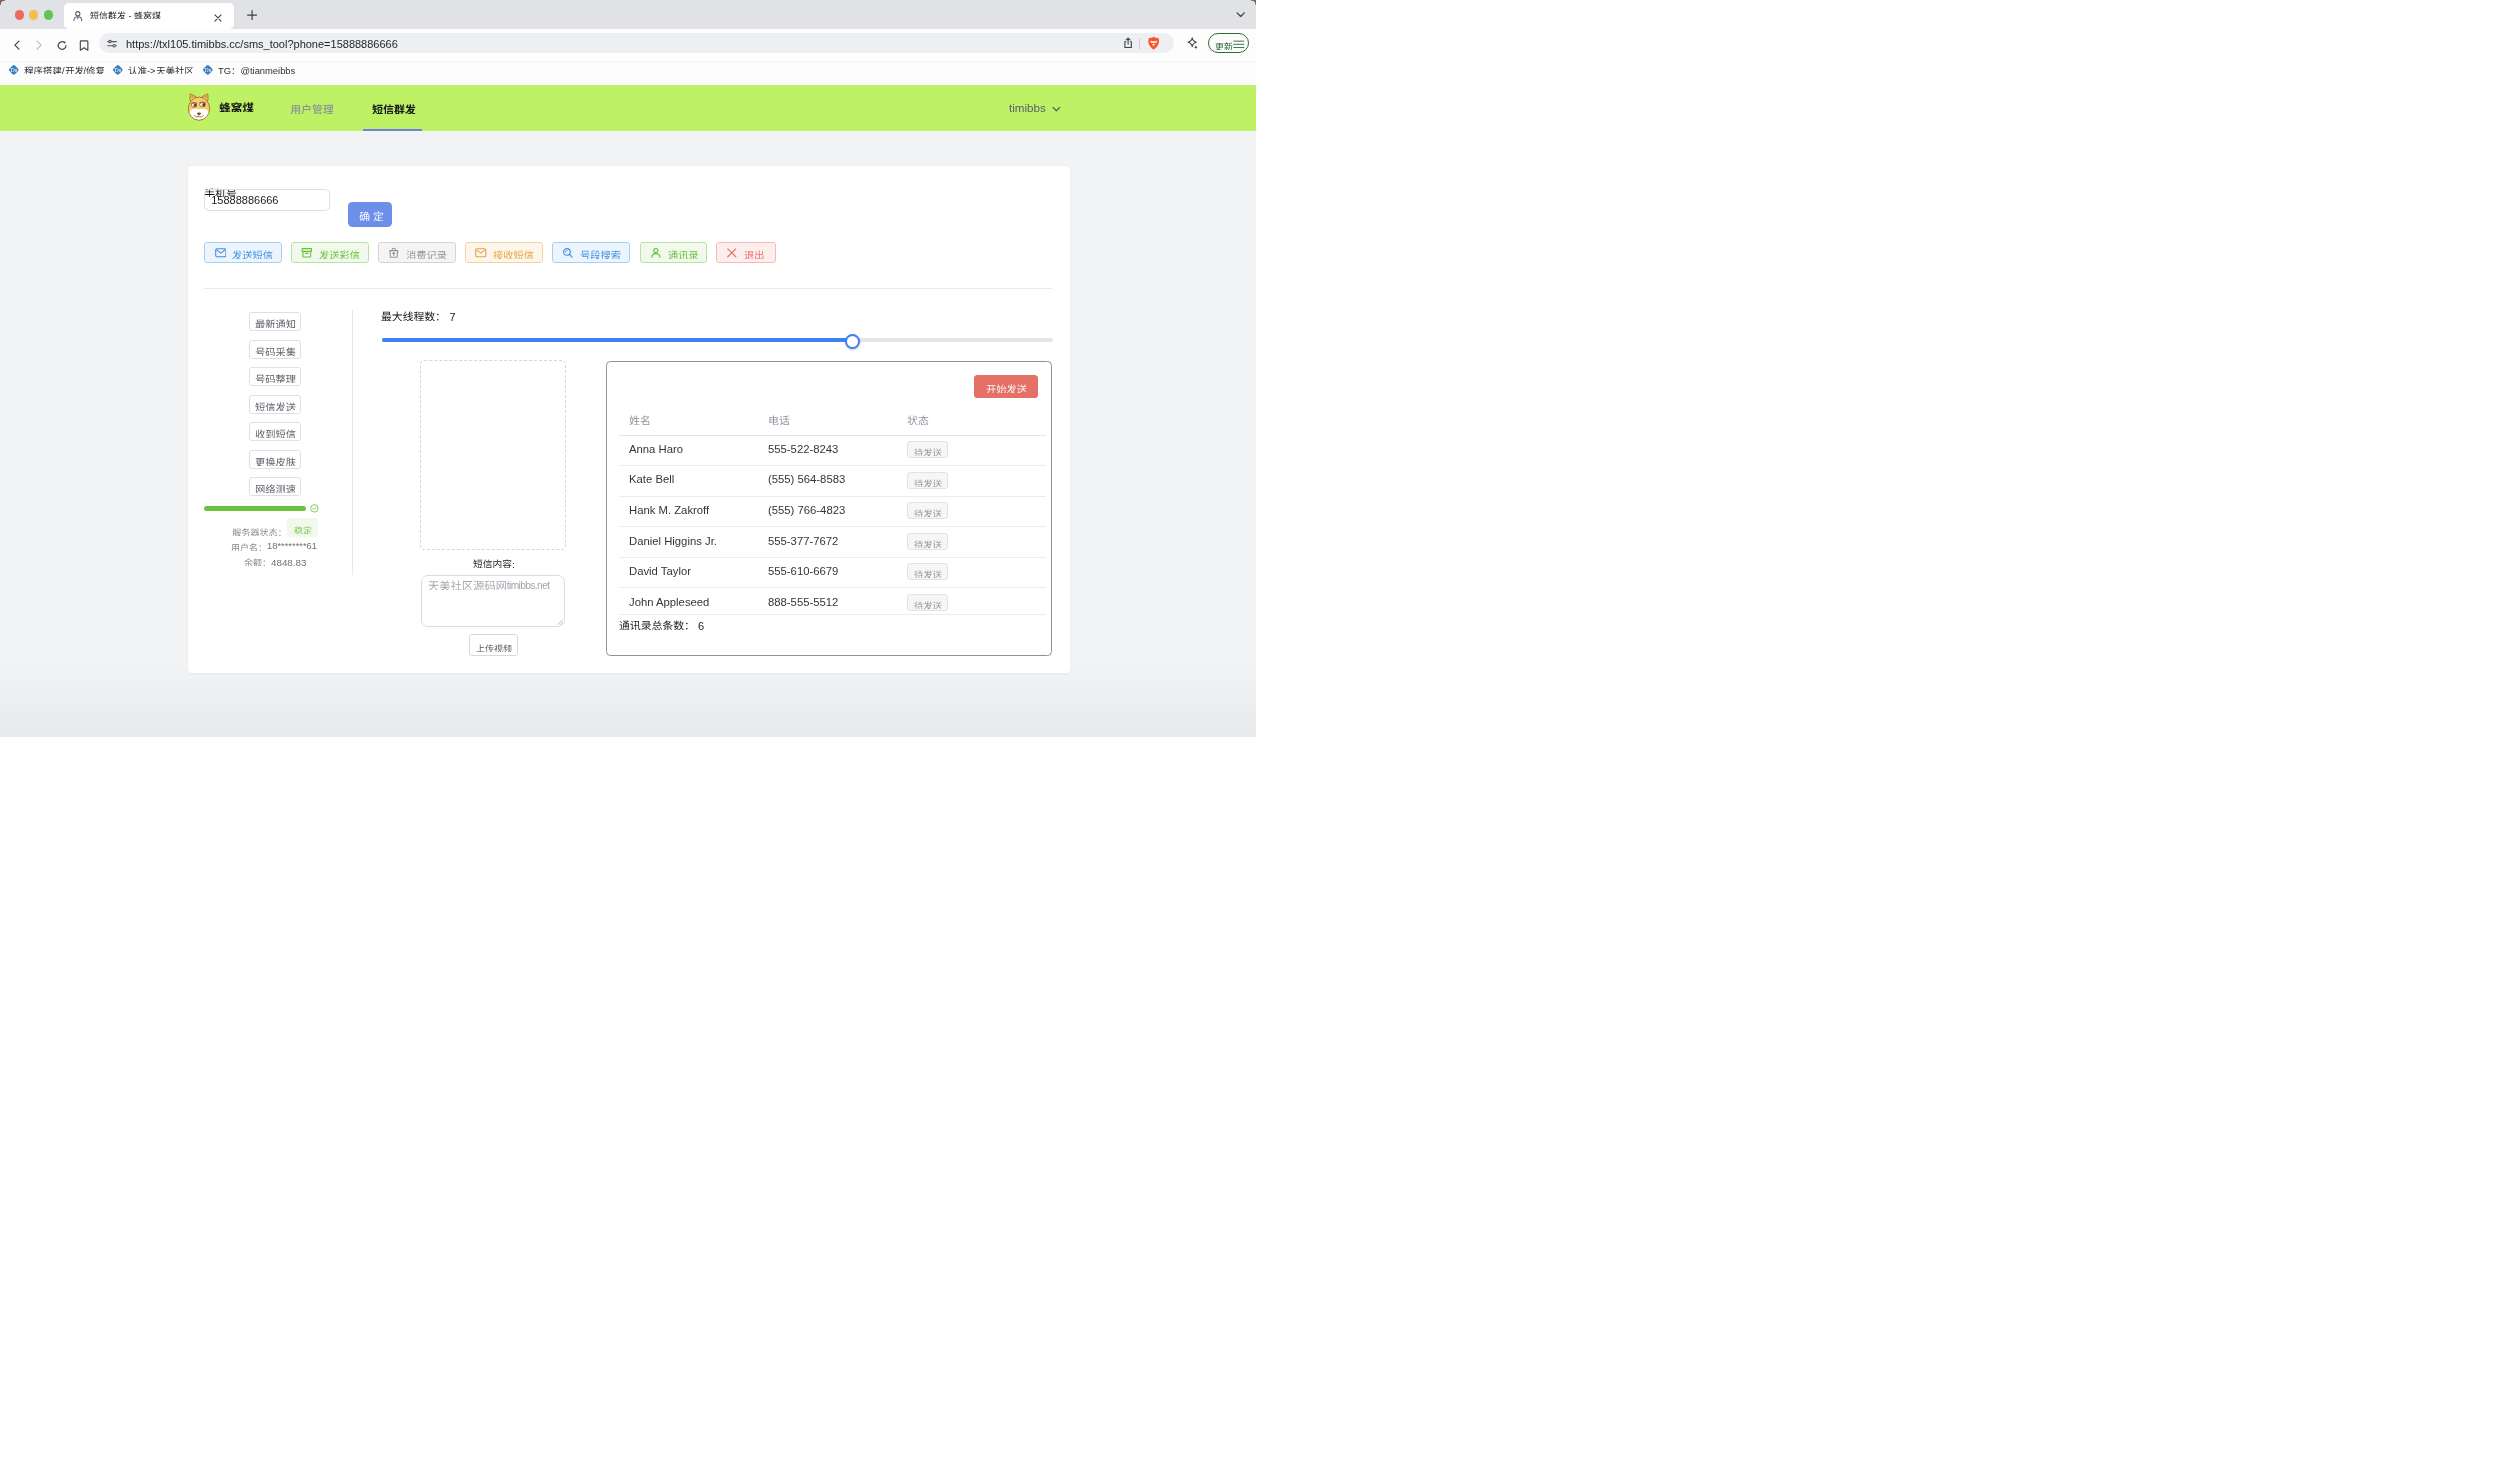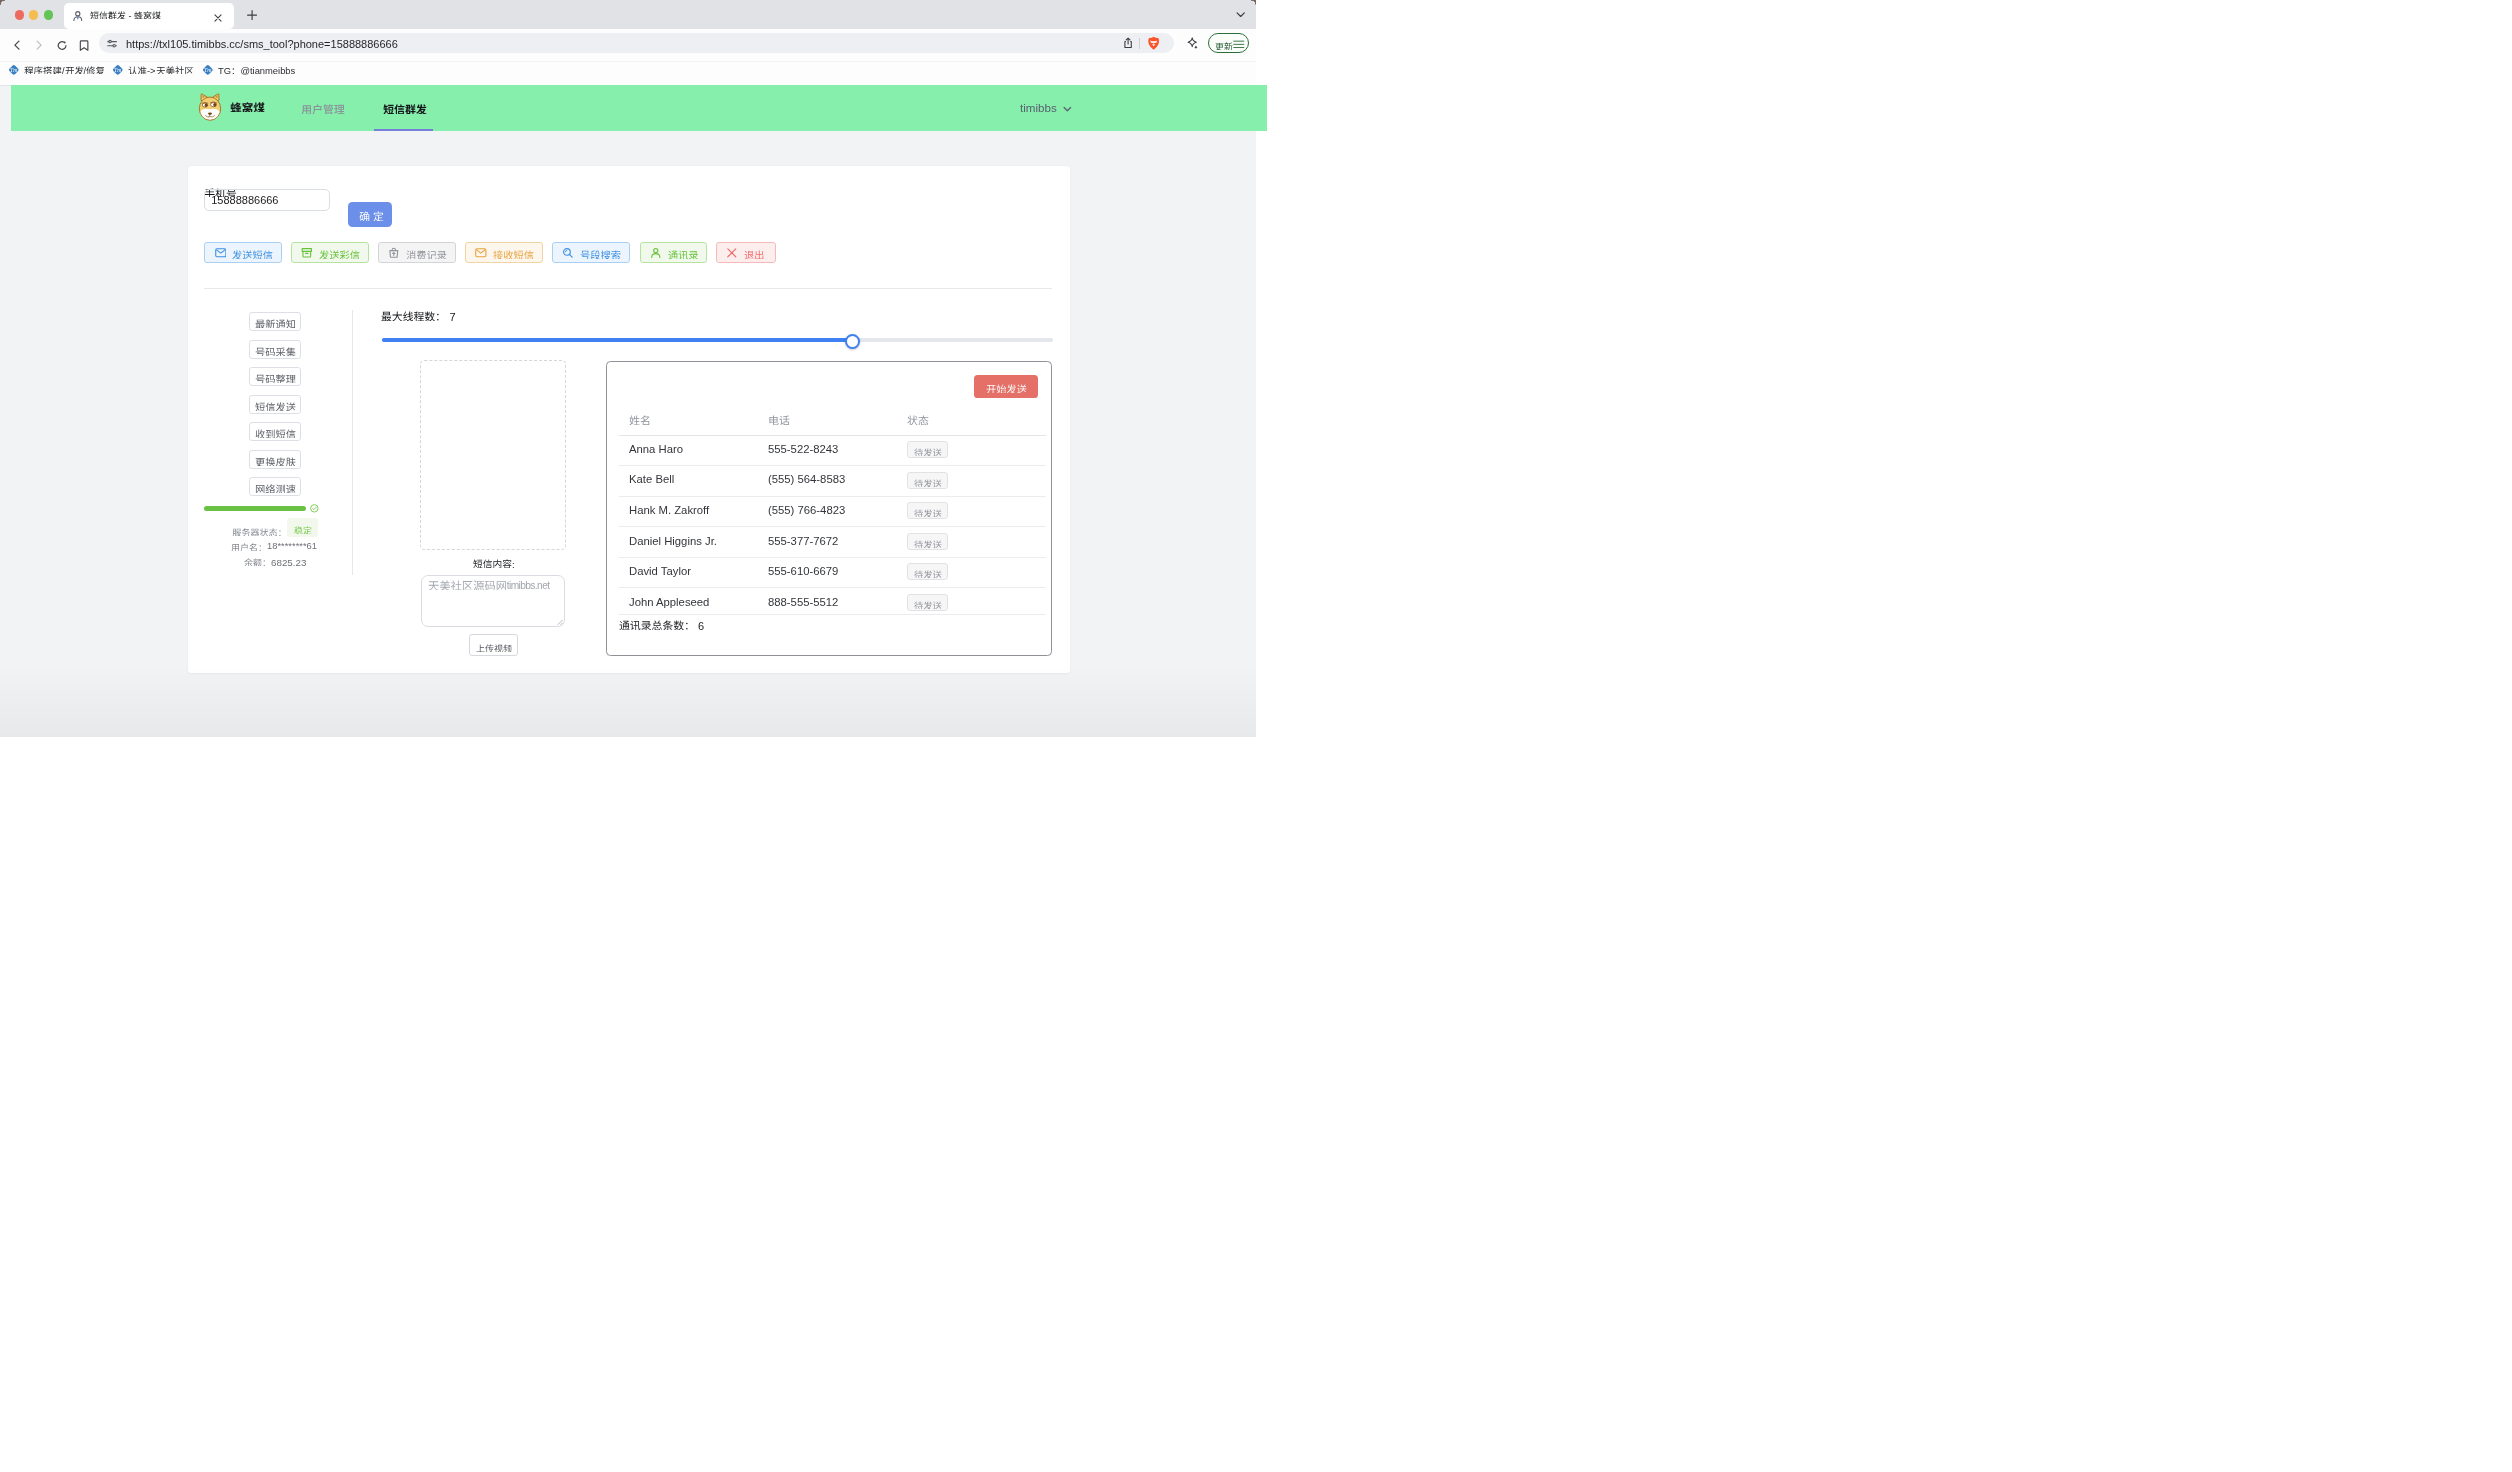--- a/index.html
+++ b/index.html
@@ -6,21 +6,21 @@
 .lat{font-family:"Liberation Sans",sans-serif;white-space:pre}
 svg.cj{display:inline-block;vertical-align:baseline}
 #vp{position:absolute;left:0;top:0;width:1256px;height:736px;background:#f2f3f5}
 #tabstrip{position:absolute;left:0;top:0;width:1256px;height:29px;background:#e1e2e5}
 .tl{position:absolute;top:10.2px;width:9.4px;height:9.4px;border-radius:50%}
 #tab{position:absolute;left:64px;top:2.9px;width:170px;height:26.5px;background:#fff;border-radius:4.7px}
 #toolbar{position:absolute;left:0;top:29px;width:1256px;height:32px;background:#fdfdfe}
 #urlbar{position:absolute;left:99px;top:4.4px;width:1075px;height:20px;border-radius:10.2px;background:#edeff2}
 #updbtn{position:absolute;left:1208px;top:4.4px;width:41px;height:20px;border-radius:10.2px;border:1.1px solid #2d6d3a;box-sizing:border-box;background:#fbfdfb}
 #bkbar{position:absolute;left:0;top:62px;width:1256px;height:23px;background:#fdfdfe;border-bottom:0.7px solid #e3e4e6}
-#phead{position:absolute;left:11px;top:85px;width:1256px;height:46px;background:#86efac}
+#phead{position:absolute;left:0;top:85px;width:1256px;height:46px;background:#bef264}
 #pbody{position:absolute;left:0;top:131px;width:1256px;height:606px;background:#f2f3f5}
 #card{position:absolute;left:188px;top:35px;width:882px;height:507px;background:#fff;border-radius:3.6px;box-shadow:0 0.7px 2.9px rgba(0,0,0,0.05)}
 #phinput{position:absolute;left:16.4px;top:23px;width:126px;height:22px;border:0.7px solid #d9dde4;border-radius:5px;box-sizing:border-box}
 #okbtn{position:absolute;left:160px;top:36px;width:44px;height:25px;background:#6c90e9;border-radius:4.4px}
 #txta{position:absolute;left:233px;top:409px;width:144px;height:52px;border:0.7px solid #d9dde3;border-radius:7px;box-sizing:border-box}
 #upbtn{position:absolute;left:281px;top:468px;width:49px;height:22px;border:0.7px solid #d5d8de;border-radius:2.9px;box-sizing:border-box}
 #tcard{position:absolute;left:418px;top:195px;width:446px;height:295px;border:0.7px solid #8e9196;border-radius:4.4px;box-sizing:border-box}
 #sendbtn{position:absolute;left:786px;top:209px;width:64px;height:23px;background:#e47068;border-radius:3.6px}
 </style></head>
 <body>
@@ -495,21 +495,21 @@
             <use href="#rff1a" x="3000"></use>
           </svg>
           <span class="lat" style="font-size:9.4px;color:#6e7177">18********61</span>
         </div>
     <div style="position:absolute;left:56px;top:391px;display:flex;align-items:baseline">
           <svg class="cj" style="width:27px;height:8px;" viewBox="0 0 3000 880" fill="#83868d">
             <use href="#r4f59" x="0"></use>
             <use href="#r989d" x="1000"></use>
             <use href="#rff1a" x="2000"></use>
           </svg>
-          <span class="lat" style="font-size:9.8px;color:#6e7177">6825.23</span>
+          <span class="lat" style="font-size:9.8px;color:#6e7177">4848.83</span>
         </div>
 
     <div style="position:absolute;left:193px;top:145px;display:flex;align-items:baseline">
           <svg class="cj" style="width:65px;height:9.6px;" viewBox="0 0 6000 880" fill="#17181a">
             <use href="#r6700" x="0"></use>
             <use href="#r5927" x="1000"></use>
             <use href="#r7ebf" x="2000"></use>
             <use href="#r7a0b" x="3000"></use>
             <use href="#r6570" x="4000"></use>
             <use href="#rff1a" x="5000"></use>

